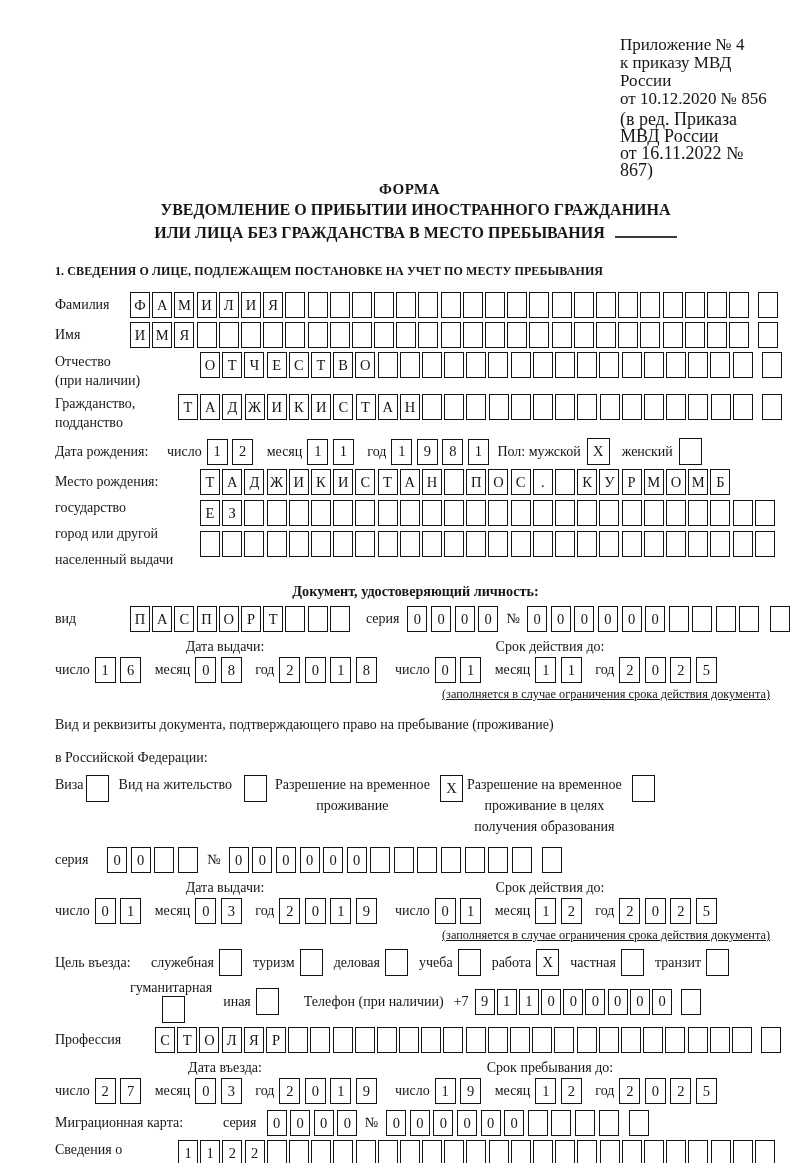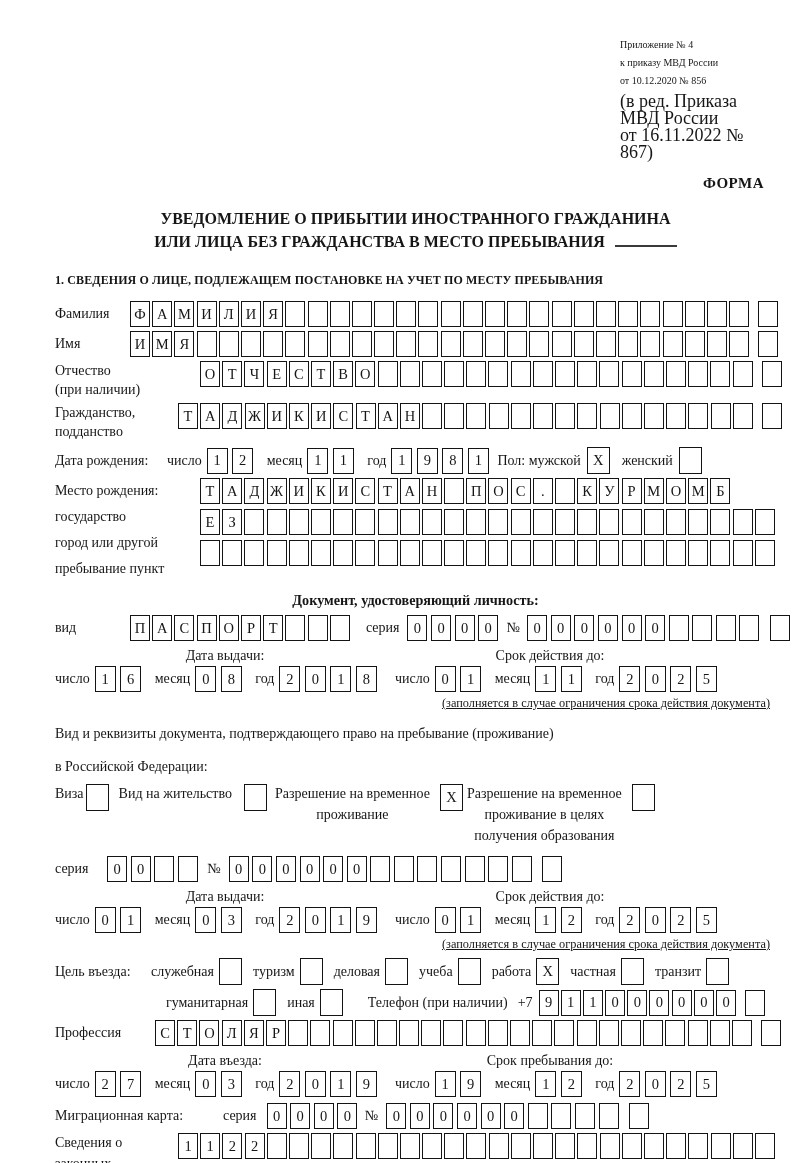--- a/index.html
+++ b/index.html
@@ -2,24 +2,24 @@
 <html><head>
 <meta charset="utf-8">
 <style>
   html,body { margin:0; padding:0; background:#ffffff; }
   .page {
     position:relative; width:800px; height:1163px; overflow:hidden;
     background:#ffffff; color:#161616; box-sizing:border-box;
     padding:36px 24px 0 55px;
     font-family:"Liberation Serif","DejaVu Serif",serif; font-size:14px;
   }
-  .annex { margin-left:565px; line-height:18px; font-size:10px; }
+  .annex { margin-left:565px; line-height:18px; font-size:17px; }
   .annex-note { margin-left:565px; margin-top:3px; line-height:17px; font-size:18px; }
-  .forma { margin-top:14px; text-align:right; padding-right:12px; font-weight:bold; font-size:15px; letter-spacing:.5px; }
-  .title { margin-top:15px; text-align:center; font-weight:bold; font-size:16px; line-height:23px; }
+  .forma { margin-top:2px; text-align:center; padding-right:12px; font-weight:bold; font-size:15px; letter-spacing:.5px; }
+  .title { text-align:center; font-weight:bold; font-size:16px; line-height:23px; }
   .blank-line { display:inline-block; width:62px; border-bottom:2.5px solid #3a3a3a; height:14px; margin-left:10px; vertical-align:baseline; }
   .section-h { margin-top:20px; font-weight:bold; font-size:12px; white-space:nowrap; letter-spacing:.1px; }
 
   .frow { display:flex; align-items:center; margin-bottom:4px; }
   .frow.top { align-items:flex-start; }
   .lbl { flex:none; }
   .w75 { width:75px; } .w100 { width:100px; } .w123 { width:123px; } .w145 { width:145px; }
   .lbl-block { flex:none; line-height:19px; }
   .lbl-block span { display:block; }
 
@@ -46,21 +46,21 @@
   .intro { line-height:21px; margin-top:12px; }
 
   .opts { display:flex; align-items:flex-start; margin:6px 0 10px 0; }
   .opt { display:flex; align-items:flex-start; margin-right:4px; }
   .opt .olabel { line-height:21px; }
   .opt .olabel.c { text-align:center; }
   .opt .cell.box { margin-top:1px; }
 
   .purpose-item { display:flex; align-items:center; margin-right:11px; }
   .purpose-item .cell.box { margin-left:5px; }
-  .indent75 { margin-left:111px; }
+  .indent75 { margin-left:75px;flex-direction:column; }
   .phone-lbl { margin:0 10px 0 14px; }
   .plus { margin-right:6px; }
 
   .two-col { display:flex; align-items:flex-start; margin-bottom:2px; }
   .col-rows .cellrow { margin-bottom:5px; }
 </style>
 </head>
 <body>
 
 <div class="page">
@@ -249,21 +249,21 @@
     <span class="cell box">X</span>
     <span class="lbl" style="margin-left:12px">женский</span>
     <span class="cell box"></span>
   </div>
 
   <div class="two-col" style="margin-top:4px">
     <div class="lbl-block w145" style="line-height:26px">
       <span>Место рождения:</span>
       <span>государство</span>
       <span>город или другой</span>
-      <span>пребывание пункт</span>
+      <span>населенный выдачи</span>
     </div>
     <div class="col-rows">
       <div class="cellrow">
           <span class="cell">Т</span>
           <span class="cell">А</span>
           <span class="cell">Д</span>
           <span class="cell">Ж</span>
           <span class="cell">И</span>
           <span class="cell">К</span>
           <span class="cell">И</span>

